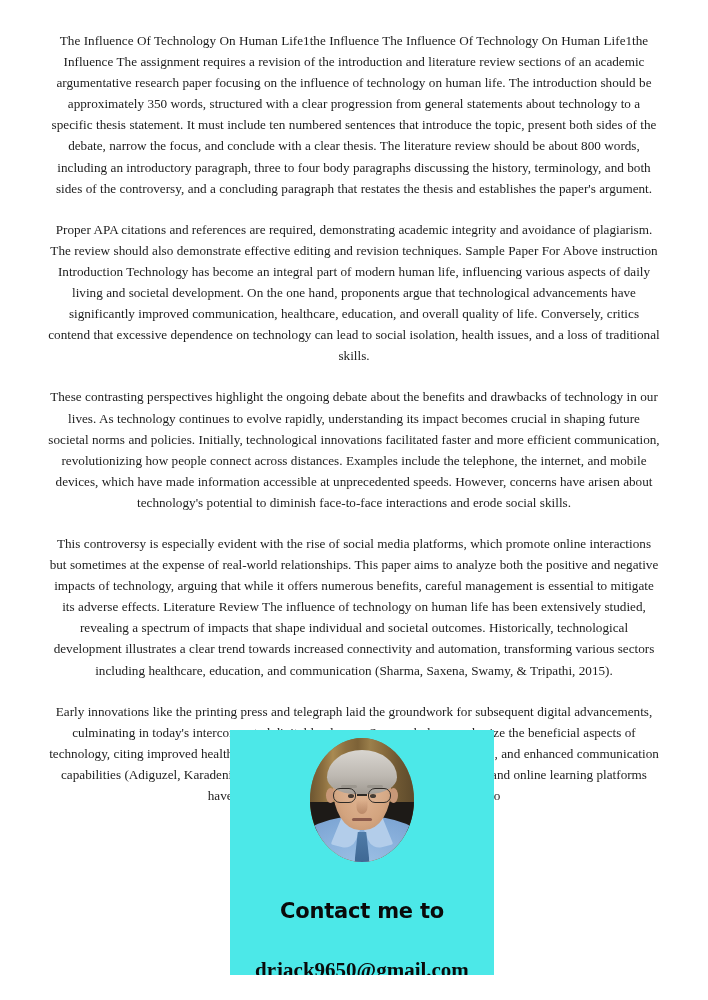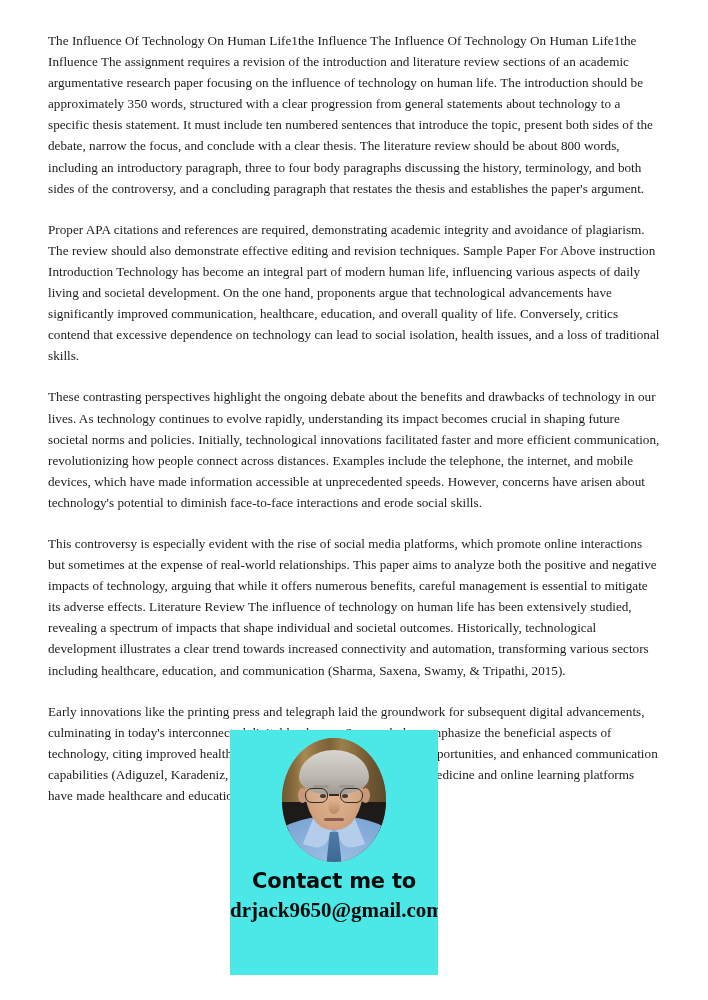--- a/index.html
+++ b/index.html
@@ -24,41 +24,42 @@
     height: 1000px;
     box-sizing: border-box;
     padding: 30px 48px 0 48px;
   }
 
   .para {
     font-family: "Liberation Serif", "DejaVu Serif", serif;
     font-size: 13.2px;
     line-height: 21.1px;
     color: #1c1c1c;
-    text-align: left;
+    text-align: center;
     margin: 0 0 20px 0;
     white-space: normal;
     word-spacing: 0.1px;
   }
   .para:last-child { margin-bottom: 0; }
 
   
   #contact-card {
     position: absolute;
     left: 230px;
     top: 730px;
-    width: 208px;
+    width: 264px;
     height: 245px;
     background: #4ce8e8;
     box-sizing: border-box;
     display: flex;
     flex-direction: column;
     align-items: center;
     overflow: hidden;
     z-index: 10;
+    gap: 30px;
   }
 
   .avatar {
     position: relative;
     width: 104px;
     height: 124px;
     margin-top: 8px;
     border-radius: 50% / 50%;
     overflow: hidden;
     background: #8a7048;

